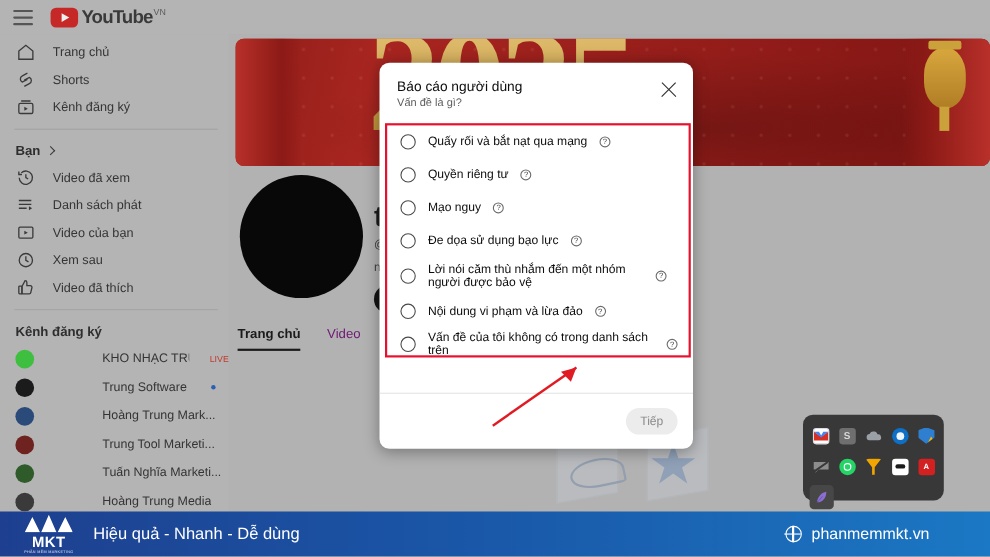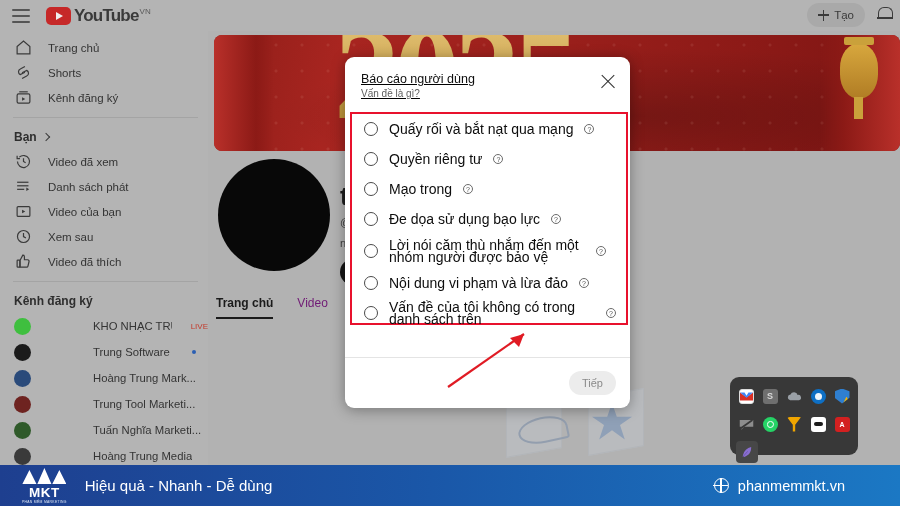--- a/index.html
+++ b/index.html
@@ -132,34 +132,34 @@
   .wm .c1 { left: 18px; top: 4px; }
   .wm .c2 { left: 100px; top: 2px; }
   .wm .star { position: absolute; left: 104px; top: 12px; width: 40px; height: 38px;
     background: #4f7fc2;
     clip-path: polygon(50% 0%, 62% 36%, 100% 36%, 70% 58%, 82% 96%, 50% 72%, 18% 96%, 30% 58%, 0% 36%, 38% 36%); }
   .wm .scribble { position: absolute; left: 30px; top: 26px; width: 50px; height: 26px;
     border: 2px solid #5a7aa8; border-radius: 50% 50% 10% 50%; transform: rotate(-12deg); }
 
   
   .dialog { position: absolute; left: 345px; top: 57px; width: 285px; height: 351px;
-    background: #ffffff; border-radius: 9px; box-shadow: 0 2px 14px rgba(0,0,0,.34); overflow: hidden; text-decoration: underline; }
+    background: #ffffff; border-radius: 9px; box-shadow: 0 2px 14px rgba(0,0,0,.34); overflow: hidden; }
   .d-head { padding: 15px 16px 11px 16px; position: relative; }
   .d-title { font-size: 12.5px; color: #0d0d0d; }
   .d-sub { font-size: 10px; color: #5c5c5c; margin-top: 2px; }
   .d-close { position: absolute; right: 12px; top: 15px; width: 20px; height: 20px; cursor: pointer; }
   .d-close:before, .d-close:after { content:""; position:absolute; left:1px; top:9px;
     width: 18px; height: 1.4px; background: #303030; }
   .d-close:before { transform: rotate(45deg); }
   .d-close:after { transform: rotate(-45deg); }
   .opt-box { position: absolute; left: 5px; right: 2px; top: 55px; height: 213px;
     border: 2px solid #e8112d; }
   .opt { display: flex; align-items: center; gap: 11px; padding: 0 10px 0 12px; min-height: 30px; cursor: pointer; }
   .radio { width: 14px; height: 14px; border-radius: 50%; border: 1.4px solid #4a4a4a; flex: 0 0 14px; }
-  .opt-label { font-size: 14px; color: #0d0d0d; line-height: 12px; }
+  .opt-label { font-size: 11px; color: #0d0d0d; line-height: 12px; }
   .qmark { width: 10px; height: 10px; border-radius: 50%; border: 1px solid #6b6b6b;
     font-size: 7px; color: #4f4f4f; display: inline-flex; align-items: center;
     justify-content: center; flex: 0 0 10px; line-height: 1; }
   .d-foot { position: absolute; left: 0; right: 0; bottom: 0; height: 51px;
     border-top: 1px solid #e4e4e4; display: flex; align-items: center; justify-content: flex-end;
     padding-right: 14px; }
   .next-btn { height: 24px; padding: 0 13px; border-radius: 13px; background: #ececec;
     font-size: 11px; color: #8a8a8a; display: flex; align-items: center; text-align: right; }
 
   
@@ -205,27 +205,20 @@
       </div>
       <div class="logo-wrap">
         <div class="yt-play">
             <span></span>
           </div>
         <div class="yt-word">YouTube</div>
         <div class="yt-cc">VN</div>
       </div>
 
 
-      <div class="header-right">
-        <div class="create-btn">
-          <span class="plus"></span>
-          <span>Tạo</span>
-        </div>
-        <div class="bell"></div>
-      </div>
     </div>
 
     <div class="sidebar">
 
       <div class="s-item">
         <span class="s-ico">
           <svg width="17" height="17" viewBox="0 0 24 24" fill="none" stroke="#3a3a3a" stroke-width="1.7">
             <path d="M3 10.5 12 3l9 7.5V21H3z"></path>
           </svg>
         </span>
@@ -390,21 +383,21 @@
         <span class="opt-label">Quấy rối và bắt nạt qua mạng</span>
         <span class="qmark">?</span>
       </div>
       <div class="opt">
         <span class="radio"></span>
         <span class="opt-label">Quyền riêng tư</span>
         <span class="qmark">?</span>
       </div>
       <div class="opt">
         <span class="radio"></span>
-        <span class="opt-label">Mạo trong</span>
+        <span class="opt-label">Mạo nguy</span>
         <span class="qmark">?</span>
       </div>
       <div class="opt">
         <span class="radio"></span>
         <span class="opt-label">Đe dọa sử dụng bạo lực</span>
         <span class="qmark">?</span>
       </div>
       <div class="opt" style="min-height:34px">
         <span class="radio"></span>
         <span class="opt-label" style="max-width:196px">Lời nói căm thù nhắm đến một nhóm người được bảo vệ</span>

